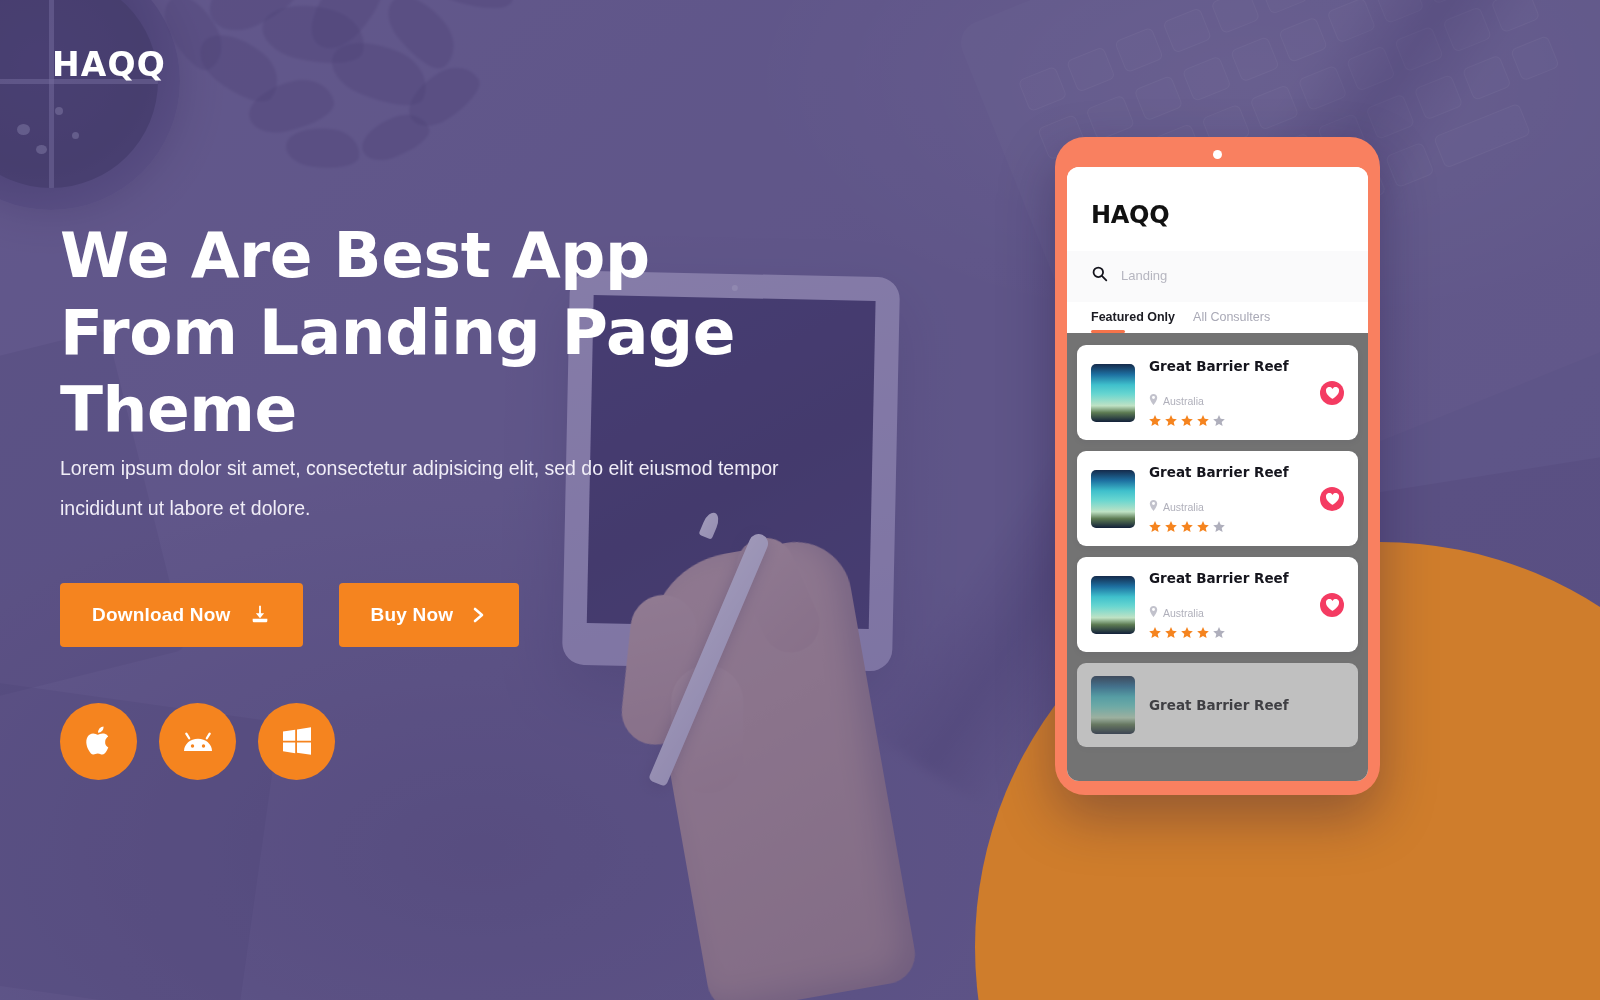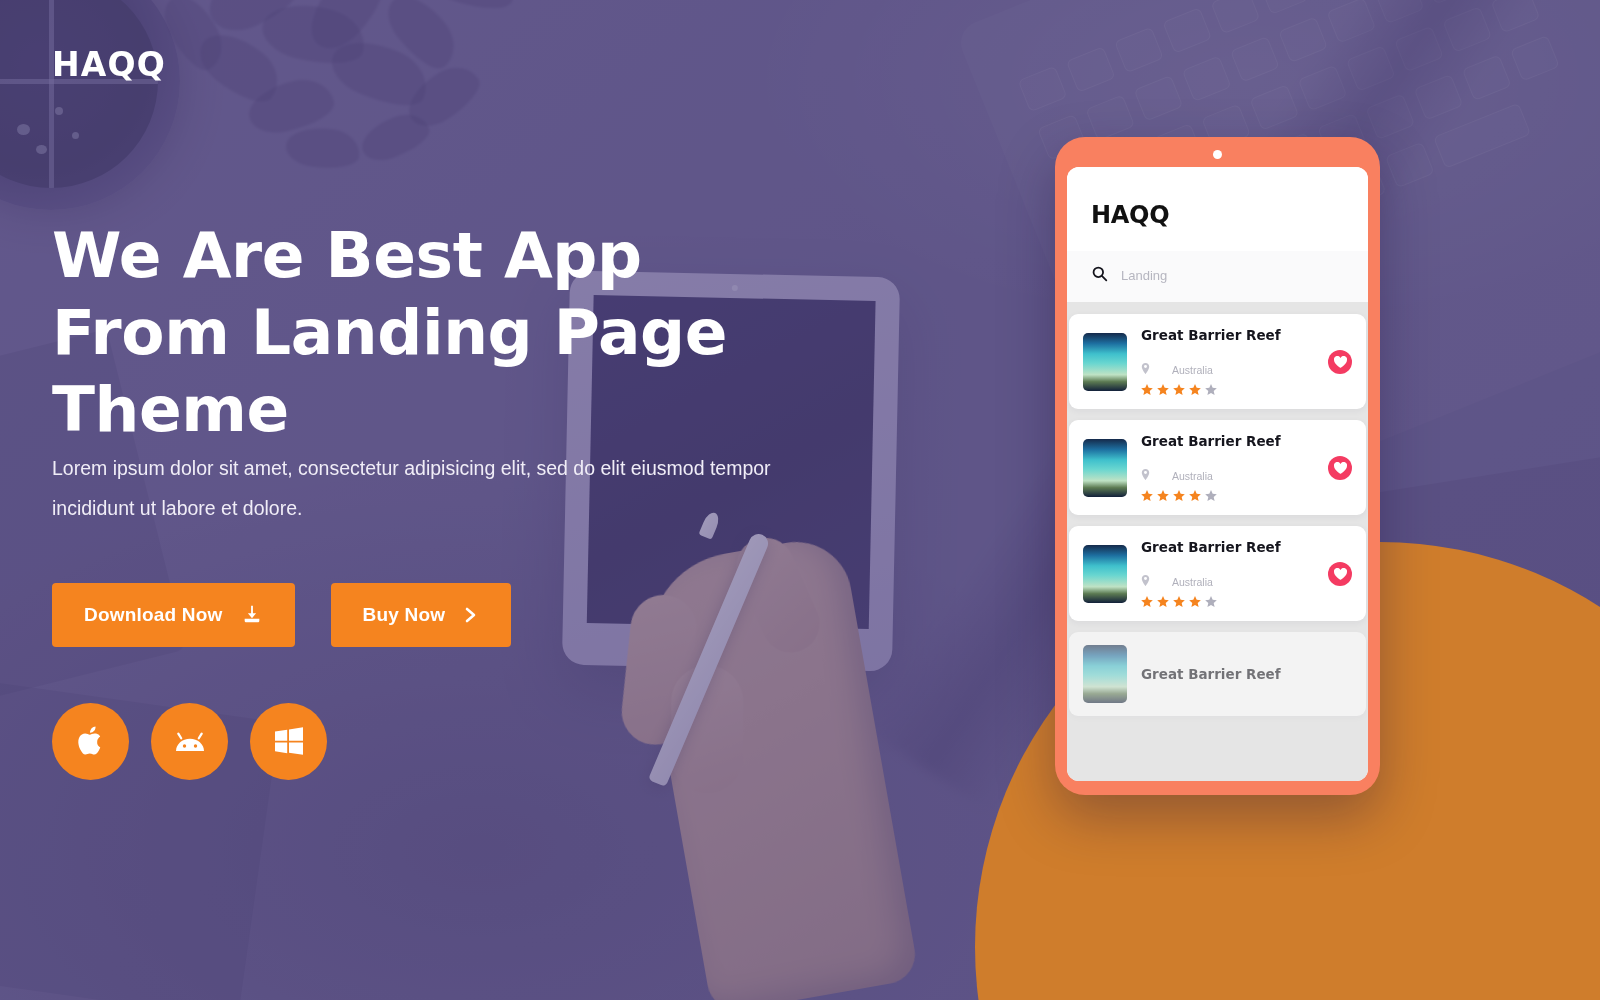--- a/index.html
+++ b/index.html
@@ -119,21 +119,21 @@
     letter-spacing:.9px; padding:8px 22px; text-decoration:none;
     font-family:"DejaVu Sans", sans-serif;
   }
   .nav-item.active{ color:#F5841F; }
   .nav-underline{ position:absolute; left:22px; bottom:-12px; display:flex; gap:7px; }
   .nav-underline i{ display:block; height:3px; background:#F5841F; }
   .nav-underline i:nth-child(1){ width:34px; }
   .nav-underline i:nth-child(2){ width:11px; }
 
   
-  #hero-copy{ position:absolute; left:52px; top:218px; width:760px; z-index:30; }
+  #hero-copy{ position:absolute; left:60px; top:218px; width:760px; z-index:30; }
   #hero-title{
     color:#fff; font-size:63px; line-height:1.22; font-weight:bold;
     letter-spacing:-.4px; font-family:"DejaVu Sans", sans-serif;
   }
   #hero-subtitle{
     color:#f0edf7; font-size:19.5px; line-height:2.05;
     max-width:740px;
   }
   #hero-actions{ margin-top:54px; display:flex; gap:36px; }
   .cta{
@@ -174,36 +174,36 @@
   #app-search-placeholder{ color:#B6B6C0; font-size:13px; }
   #app-tabs{
     display:flex; align-items:flex-end; gap:18px;
     padding:8px 24px 0 24px; background:#fff;
   }
   .app-tab{ font-size:12.5px; padding-bottom:9px; cursor:pointer; position:relative; }
   .app-tab.active{ color:#1b1b22; font-weight:bold; }
   .app-tab.inactive{ color:#A9A9B6; }
   .app-tab .tab-bar{ position:absolute; left:0; bottom:0; width:34px; height:3px;
                      background:#F5734A; border-radius:2px; }
-  #app-list{ background:#e5e5e5; padding:12px 2px; height:100%; }
+  #app-list{ background:#737373; padding:12px 10px; height:100%; }
   .listing-card{
     display:flex; align-items:center; gap:14px;
     background:#fff; border-radius:9px; padding:13px 14px;
     margin-bottom:11px; box-shadow:0 2px 7px rgba(40,30,70,.055);
     cursor:pointer;
   }
   .listing-thumb{
     width:44px; height:58px; border-radius:5px; flex:0 0 auto; overflow:hidden;
     background:linear-gradient(180deg,#152a4b 0%,#1d6fa0 18%,#3fc0cc 36%,
                #68d6d0 52%,#bfe2c4 72%,#5c7a52 84%,#12203a 100%);
   }
   .listing-body{ flex:1 1 auto; min-width:0; }
   .listing-title{ font-size:13.5px; font-weight:bold; color:#15151d;
                   font-family:"DejaVu Sans", sans-serif; white-space:nowrap; }
-  .listing-loc{ display:flex; align-items:center; gap:22px; margin-top:20px; }
+  .listing-loc{ display:flex; align-items:center; gap:5px; margin-top:20px; }
   .listing-loc span{ font-size:10.5px; color:#B0B0BB; }
   .listing-stars{ display:flex; gap:4px; margin-top:8px; }
   .listing-fav{
     flex:0 0 auto; width:24px; height:24px; border-radius:50%; background:#F43B62;
     display:flex; align-items:center; justify-content:center; cursor:pointer;
   }
 </style>
 </head>
 <body>
 
@@ -372,20 +372,27 @@
     <div id="app-search">
       <span>
         <svg width="17" height="17" viewBox="0 0 20 20" fill="none" stroke="#14141c" stroke-width="2.1">
           <circle cx="8.6" cy="8.6" r="5.6"></circle>
             <path d="M12.8 12.8L18 18" stroke-linecap="round"></path>
         </svg>
       </span>
       <span id="app-search-placeholder">Landing</span>
     </div>
 
+    <div id="app-tabs">
+      <div class="app-tab active">
+        <span>Featured Only</span>
+        <span class="tab-bar"></span>
+      </div>
+      <div class="app-tab inactive">All Consulters</div>
+    </div>
 
     <div id="app-list">
 
       <div class="listing-card">
         <div class="listing-thumb"></div>
         <div class="listing-body">
           <div class="listing-title">Great Barrier Reef</div>
           <div class="listing-loc">
             <span>
               <svg width="9" height="11" viewBox="0 0 10 13" fill="#C2C2CC">

